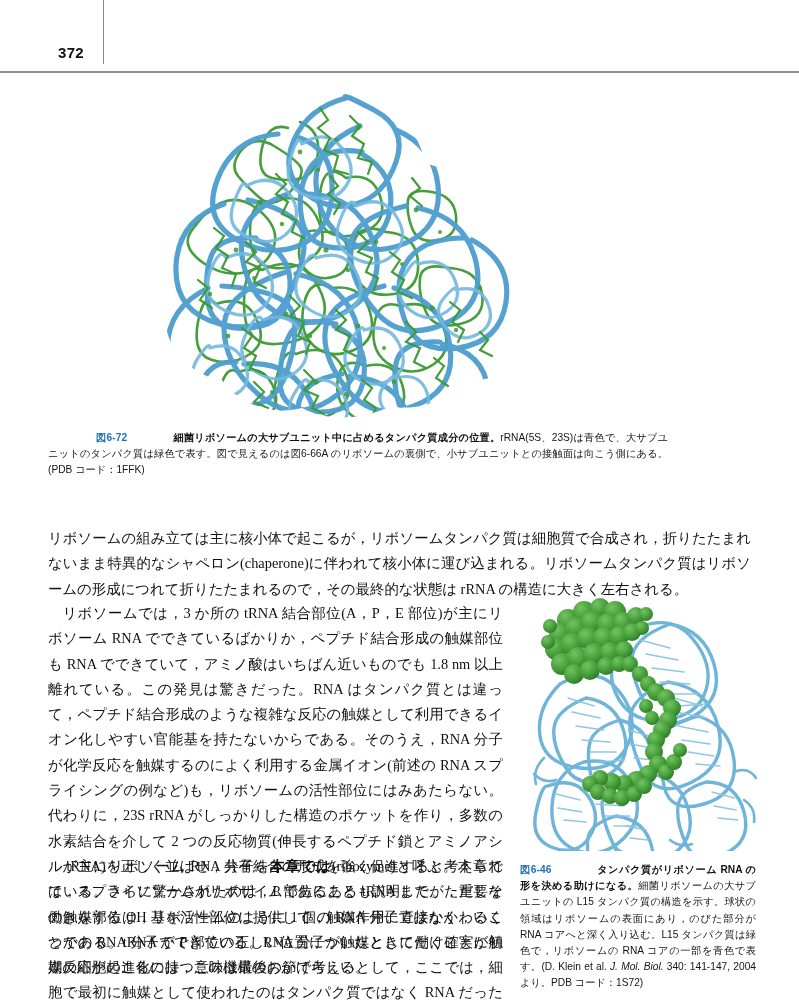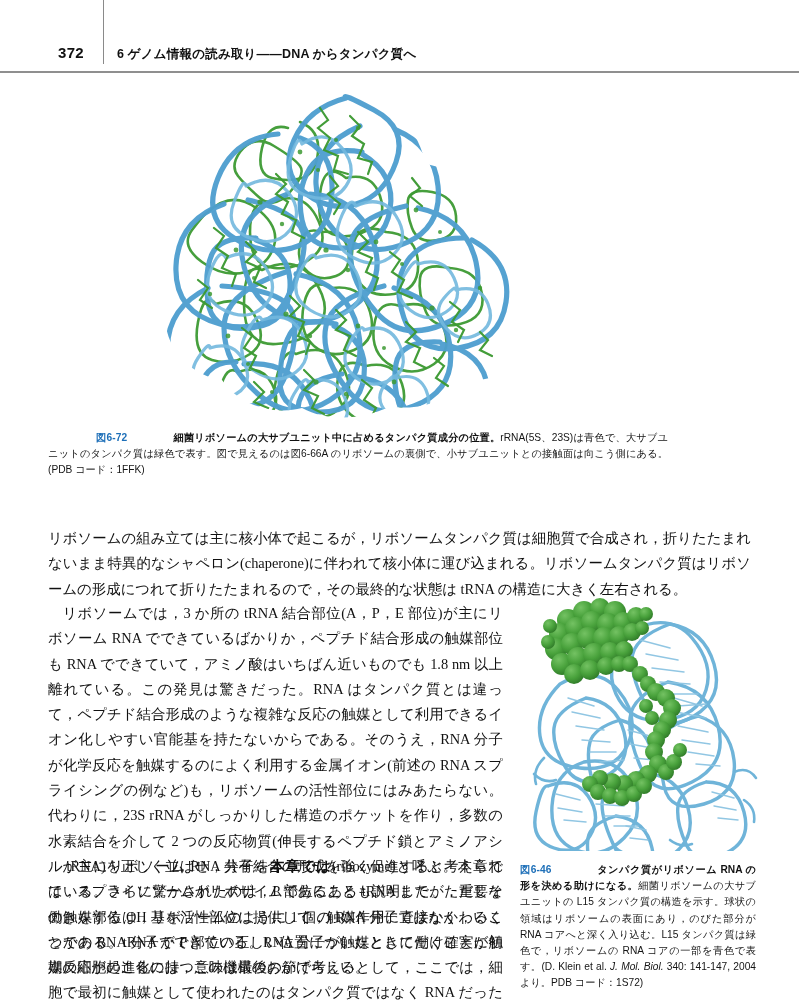--- a/index.html
+++ b/index.html
@@ -146,21 +146,20 @@
   }
   .caption-right .fig-num { margin-right: 5px; }
   .caption-right .ital { font-style: italic; }
 </style>
 </head>
 <body>
 
 <div class="page-header">
   <div class="header-rule-vert"></div>
   <div class="page-number">372</div>
-  <div class="running-head">6 ゲノム情報の読み取り——DNA からタンパク質へ</div>
   <div class="header-rule-horiz"></div>
 </div>
 
 <div class="figure-top">
   <svg width="420" height="345" viewBox="0 0 420 345" xmlns="http://www.w3.org/2000/svg">
     <defs>
       <clipPath id="blobTop">
         <path d="M210 8 C250 20 268 52 276 82 C300 86 330 104 344 134
                  C360 146 380 170 378 198 C394 214 398 242 384 262
                  C372 286 344 300 318 298 C300 318 268 330 240 324
@@ -281,21 +280,21 @@
       </g>
     </g>
   </svg>
 </div>
 
 <div class="caption caption-top">
   <span class="fig-num">図6-72</span><span class="lead">細菌リボソームの大サブユニット中に占めるタンパク質成分の位置。</span><span>rRNA(5S、23S)は青色で、大サブユニットのタンパク質は緑色で表す。図で見えるのは図6-66A のリボソームの裏側で、小サブユニットとの接触面は向こう側にある。(PDB コード：1FFK)</span>
 </div>
 
 <div class="body-col body-block-1">
-  <p style="margin:0;">リボソームの組み立ては主に核小体で起こるが，リボソームタンパク質は細胞質で合成され，折りたたまれないまま特異的なシャペロン(chaperone)に伴われて核小体に運び込まれる。リボソームタンパク質はリボソームの形成につれて折りたたまれるので，その最終的な状態は tRNA の構造に大きく左右される。</p>
+  <p style="margin:0;">リボソームの組み立ては主に核小体で起こるが，リボソームタンパク質は細胞質で合成され，折りたたまれないまま特異的なシャペロン(chaperone)に伴われて核小体に運び込まれる。リボソームタンパク質はリボソームの形成につれて折りたたまれるので，その最終的な状態は rRNA の構造に大きく左右される。</p>
 </div>
 
 <div class="body-col body-block-2">
   <p class="indent" style="margin:0;">リボソームでは，3 か所の tRNA 結合部位(A，P，E 部位)が主にリボソーム RNA でできているばかりか，ペプチド結合形成の触媒部位も RNA でできていて，アミノ酸はいちばん近いものでも 1.8 nm 以上離れている。この発見は驚きだった。RNA はタンパク質とは違って，ペプチド結合形成のような複雑な反応の触媒として利用できるイオン化しやすい官能基を持たないからである。そのうえ，RNA 分子が化学反応を触媒するのによく利用する金属イオン(前述の RNA スプライシングの例など)も，リボソームの活性部位にはみあたらない。代わりに，23S rRNA がしっかりした構造のポケットを作り，多数の水素結合を介して 2 つの反応物質(伸長するペプチド鎖とアミノアシル tRNA)を正しく並ばせ，共有結合の形成を強く促進すると考えられている。さらに驚かされたのは，P 部位にある tRNA までが，重要な働きをする OH 基を活性部位に提供して，触媒作用に直接かかわることである。tRNA が P 部位の正しい位置についたときにだけ確実に触媒反応が起こるのは，この機構のおかげらしい。</p>
 </div>
 
 <div class="body-col body-block-3">
   <p class="indent" style="margin:0;"><span>が主にリボソーム RNA 分子を</span><span class="kw">本章では</span><span>(ribozyme)と呼ぶ。本章では，スプライソソームがリボザイムであることも説明した。ただしその触媒部位は，リボソームのように 1 個の RNA 分子ではなく，いくつかの RNA 分子でできている。RNA 分子が触媒として働くことが初期の細胞の進化に持つ意味は最後の節で考えるとして，ここでは，細胞で最初に触媒として使われたのはタンパク質ではなく RNA だったと考えるに足る十分な理由があることだけを指摘しておく。RNA コアを持つリボソームは，生命の歴史のごく初期，すなわちリボザイムがすべてを取りしきるなかでタンパク質合成が進化した時代の名残だと考えられる。</span></p>
 </div>
 

